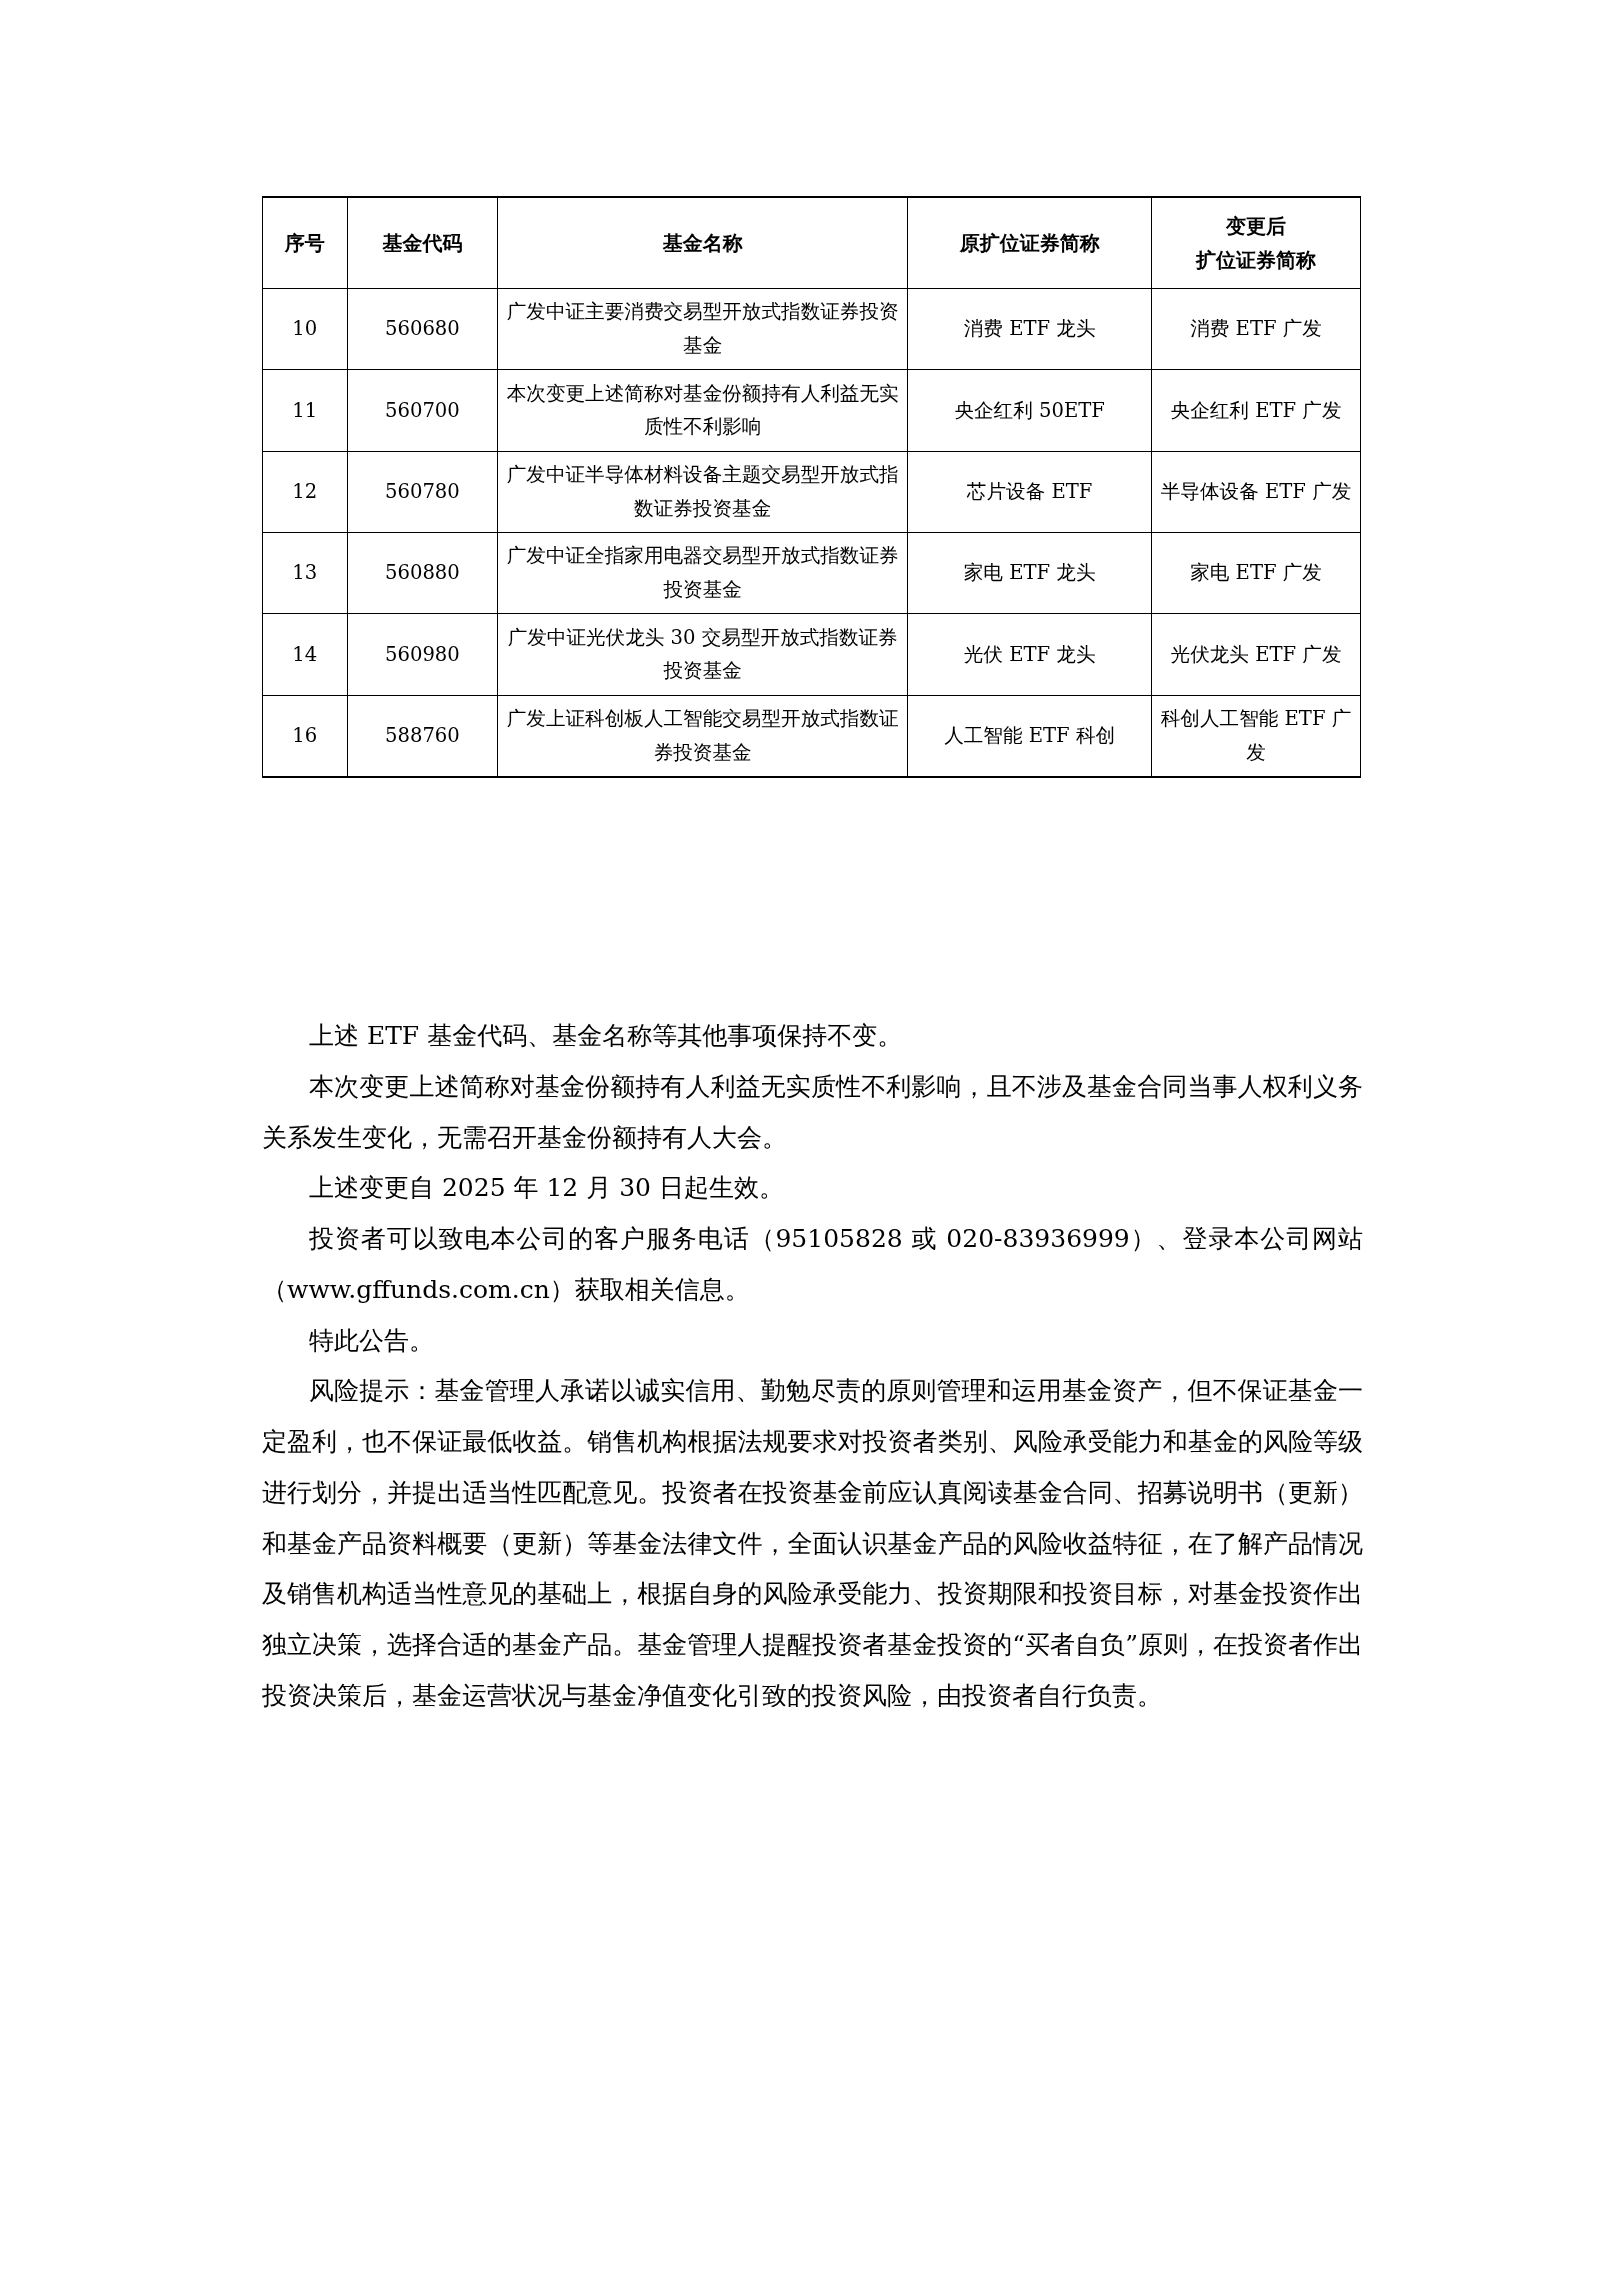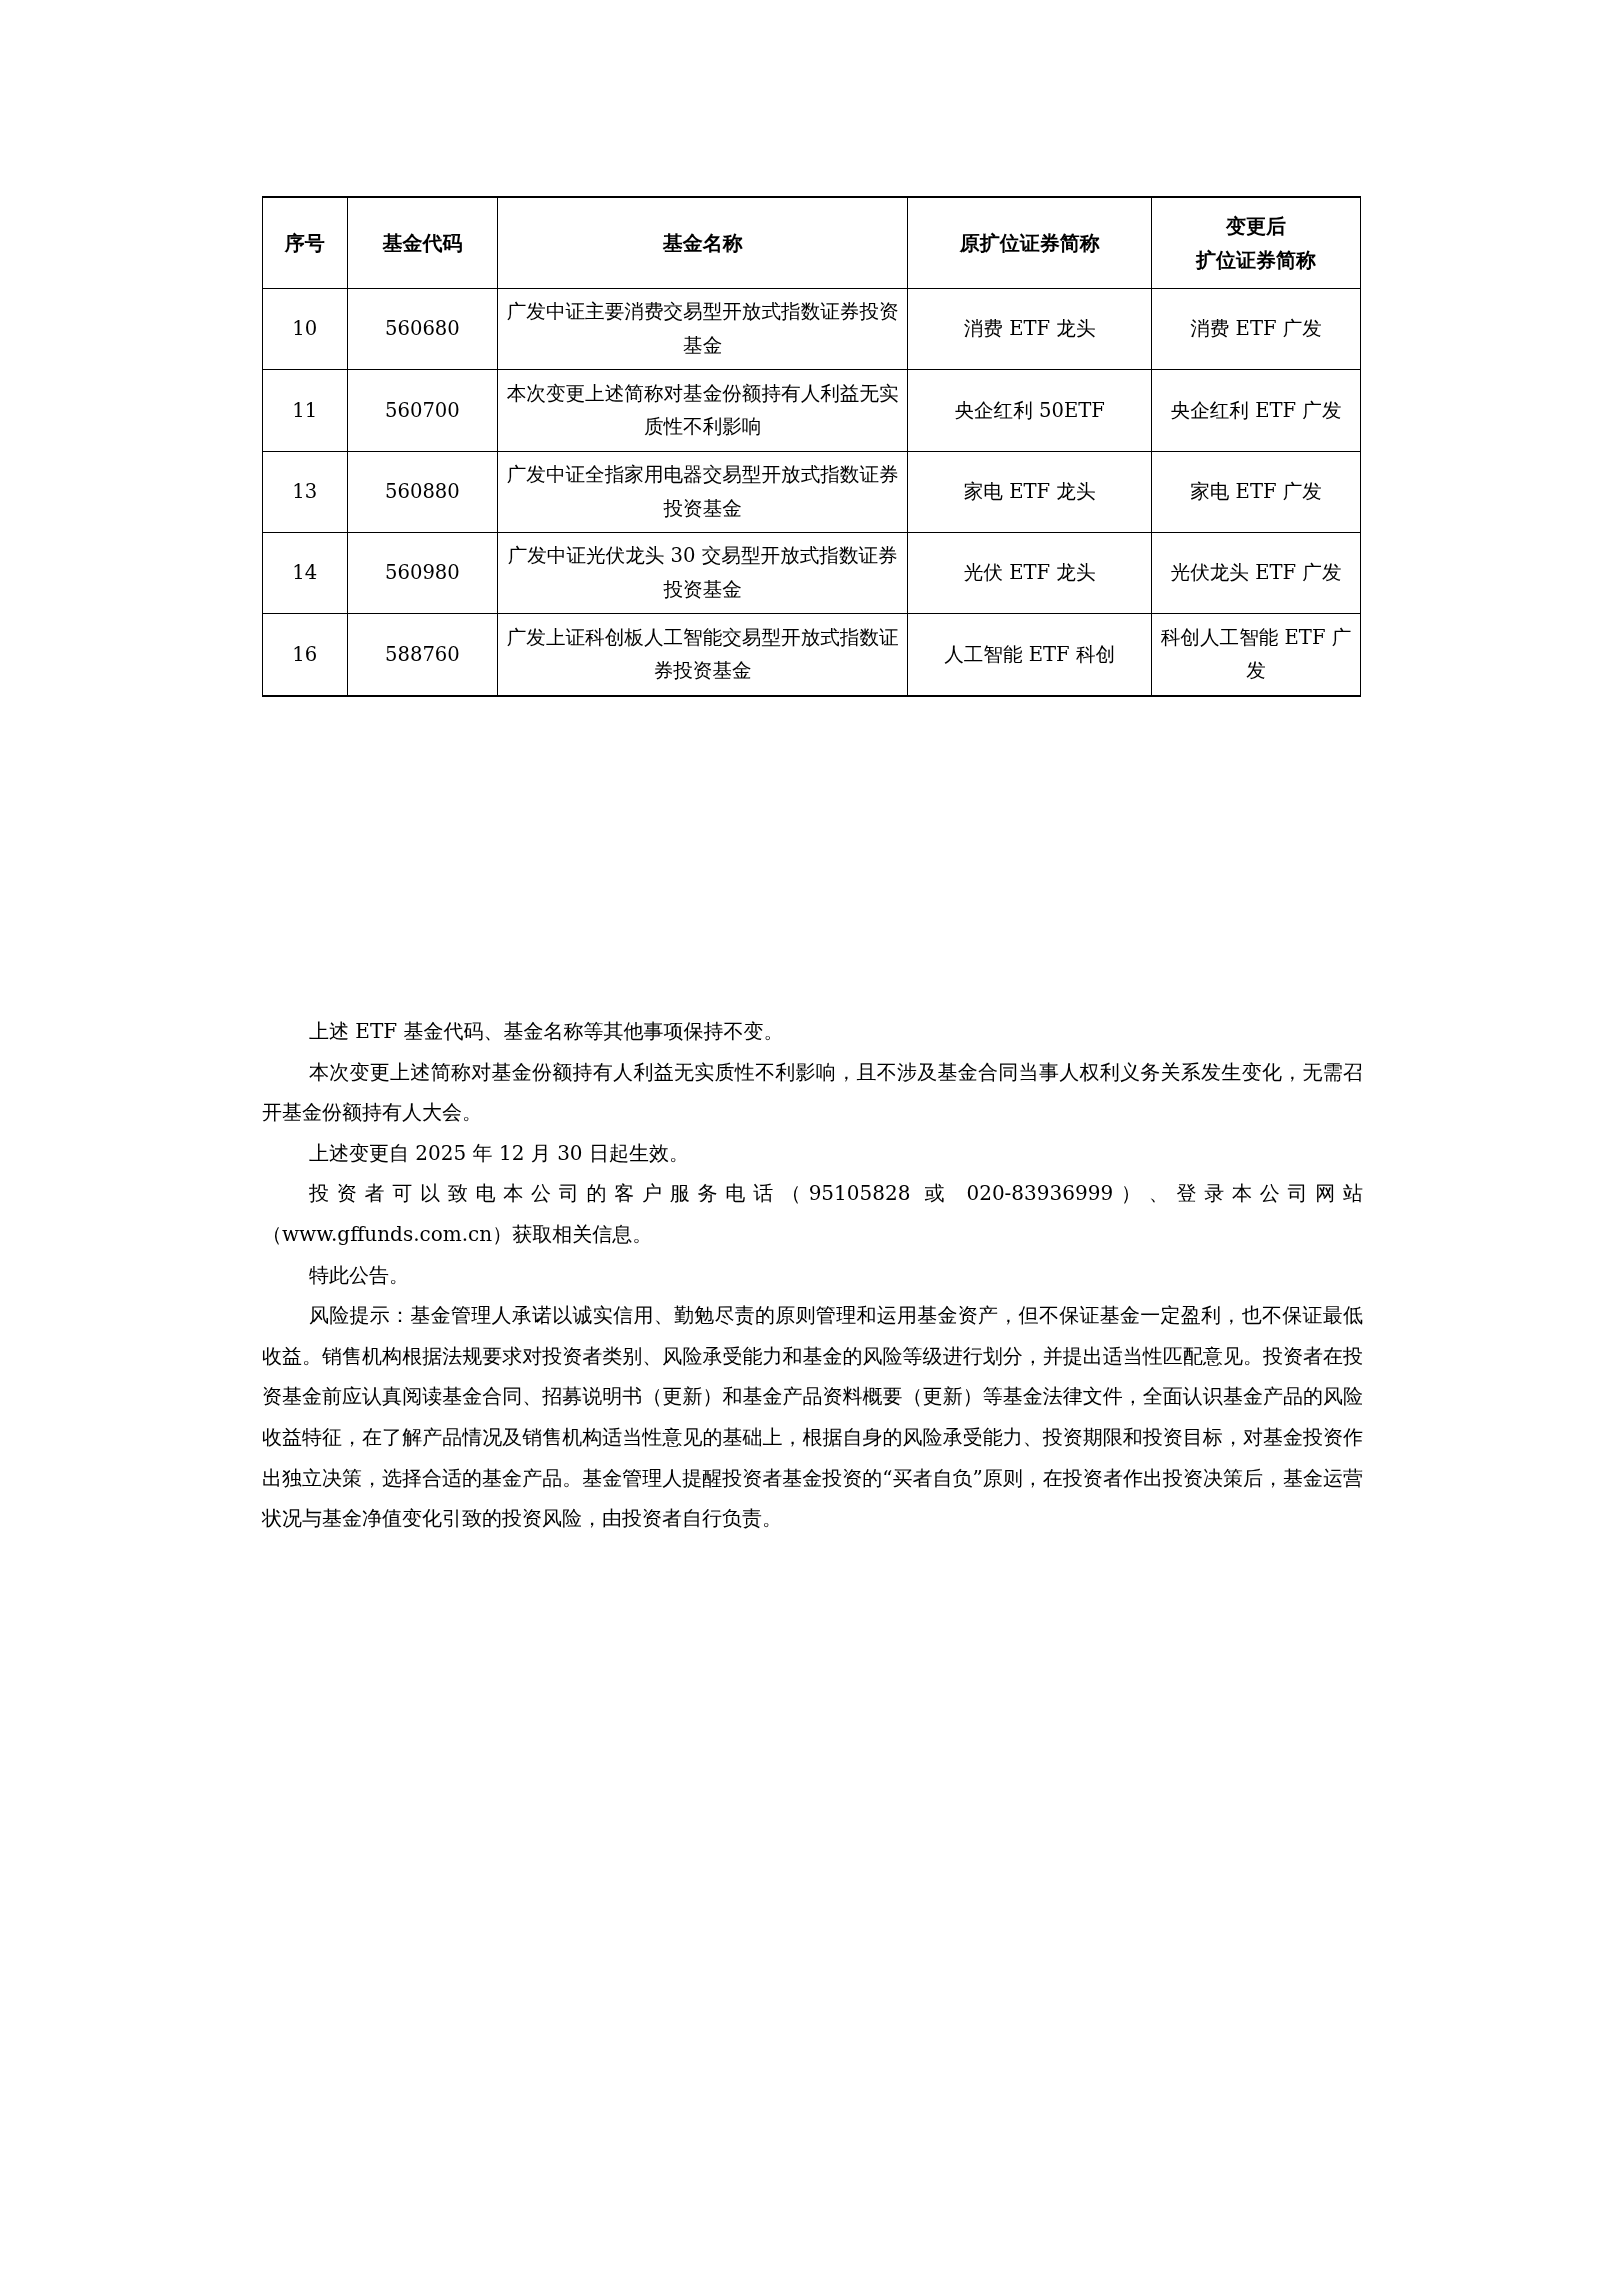--- a/index.html
+++ b/index.html
@@ -65,21 +65,21 @@
   .hdr-two-line { line-height: 1.55; }
 
   
   .body-block {
     position: absolute;
     left: 262px;
     top: 1011px;
     width: 1101px;
   }
   .para {
-    font-size: 20px;
+    font-size: 25px;
     line-height: 2.03;
     text-align: justify;
     text-justify: inter-ideograph;
     text-indent: 47px;
     margin: 0 0 0 0;
     font-family: "DejaVu Serif", "Liberation Serif", serif;
   }
   .para + .para { margin-top: 0; }
 </style>
 </head>
@@ -116,20 +116,27 @@
         <td>消费 ETF 广发</td>
       </tr>
       <tr>
         <td>11</td>
         <td>560700</td>
         <td class="cell-name">本次变更上述简称对基金份额持有人利益无实质性不利影响</td>
         <td>央企红利 50ETF</td>
         <td>央企红利 ETF 广发</td>
       </tr>
       <tr>
+        <td>12</td>
+        <td>560780</td>
+        <td class="cell-name">广发中证半导体材料设备主题交易型开放式指数证券投资基金</td>
+        <td>芯片设备 ETF</td>
+        <td>半导体设备 ETF 广发</td>
+      </tr>
+      <tr>
         <td>13</td>
         <td>560880</td>
         <td class="cell-name">广发中证全指家用电器交易型开放式指数证券投资基金</td>
         <td>家电 ETF 龙头</td>
         <td>家电 ETF 广发</td>
       </tr>
       <tr>
         <td>14</td>
         <td>560980</td>
         <td class="cell-name">广发中证光伏龙头 30 交易型开放式指数证券投资基金</td>

